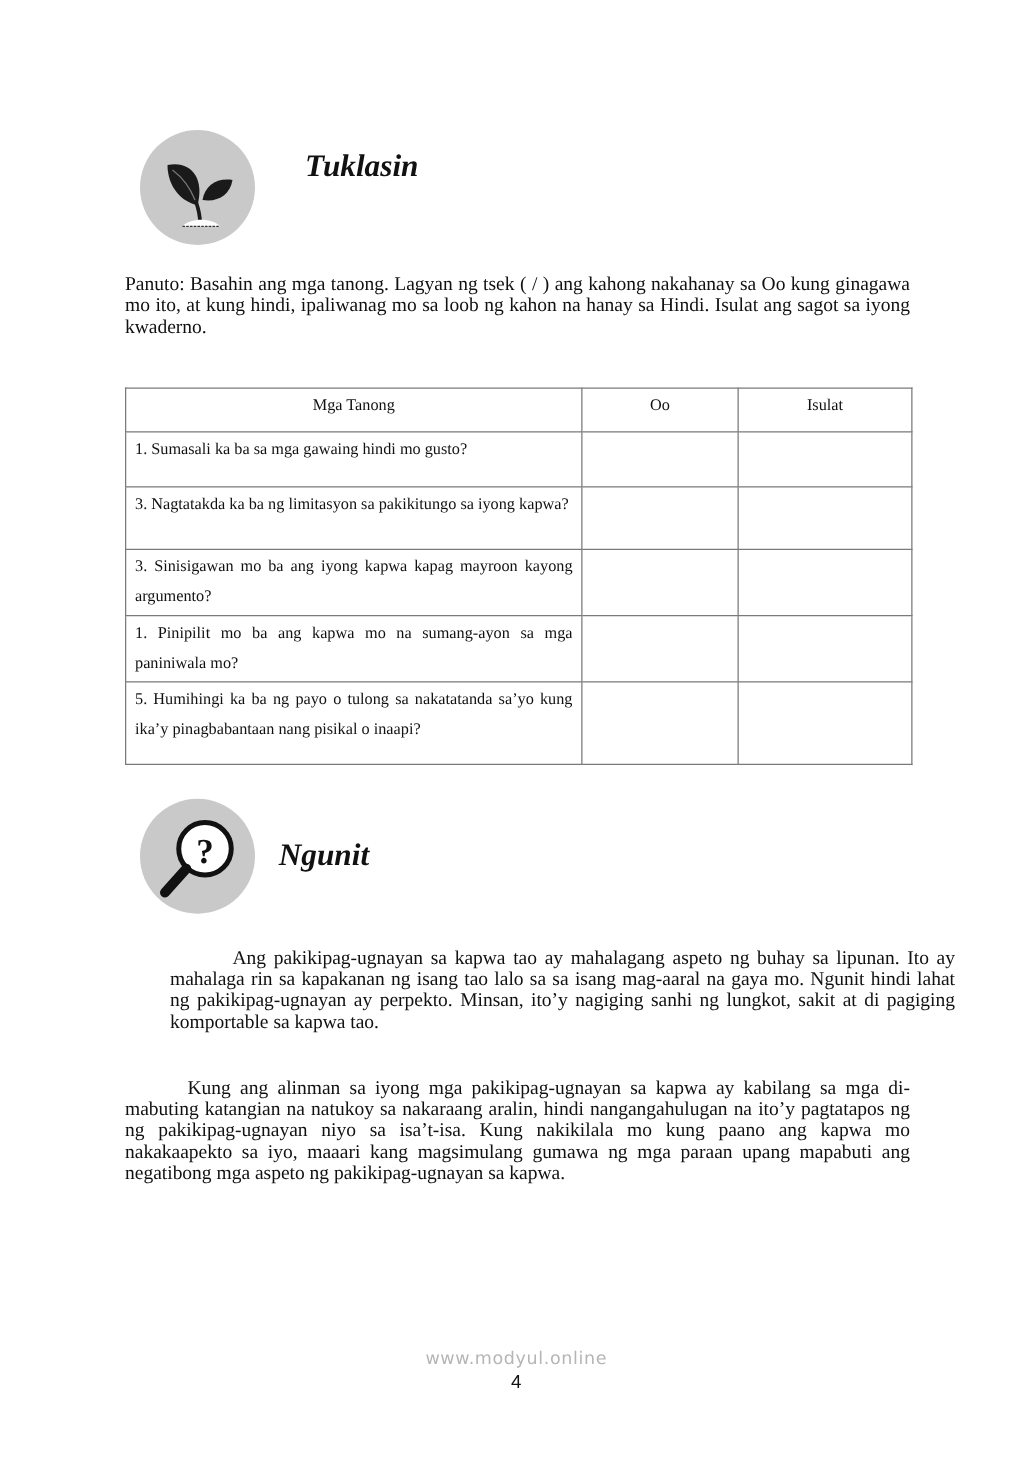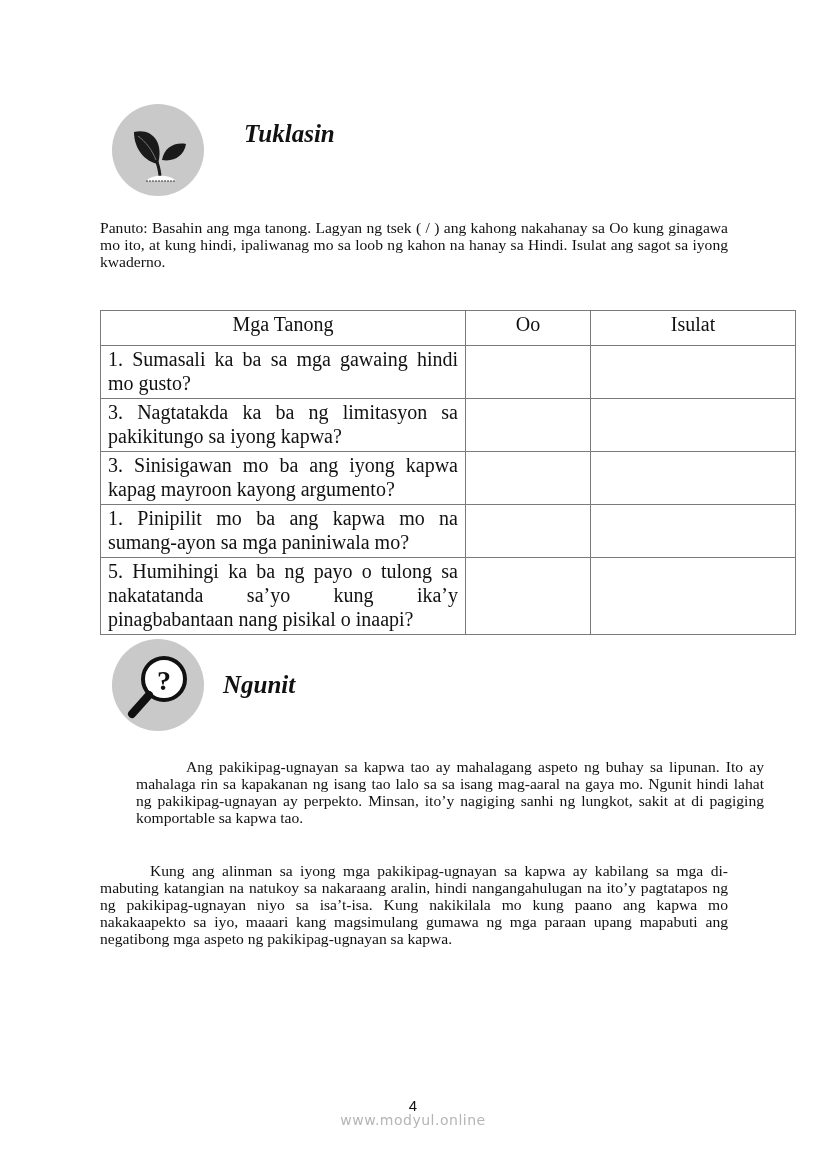--- a/index.html
+++ b/index.html
@@ -6,29 +6,29 @@
   body { width: 826px; height: 1169px; position: relative; overflow: hidden;
          font-family: "Liberation Serif", serif; color: #111; }
   .section-icon { position: absolute; width: 92px; height: 92px; border-radius: 50%;
                   background: #c9c9c9; }
   .section-icon svg { width: 92px; height: 92px; display: block; }
   .section-title { position: absolute; font-family: "Liberation Serif", serif;
                    font-style: italic; font-weight: bold; font-size: 25px; color: #111; }
   .para { position: absolute; left: 100px; width: 628px; font-size: 15.6px;
           line-height: 17px; text-align: justify; margin: 0; }
   .indent { text-indent: 50px; }
-  table.q { position: absolute; left: 100px; top: 310px; width: 696px;
-            border-collapse: collapse; font-size: 20px; }
+  table.q { position: absolute; left: 100px; top: 310px; width: 630px;
+            border-collapse: collapse; font-size: 13px; }
   table.q td, table.q th { border: 1px solid #7a7a7a; vertical-align: top;
             padding: 1px 7px 3px 7px; line-height: 24px; font-weight: normal; }
   table.q th { text-align: center; height: 30px; }
   table.q td.qtext { text-align: justify; }
   .footer-num { position: absolute; left: 0; width: 826px; top: 1097px;
                 text-align: center; font-family: "Liberation Sans", sans-serif; font-size: 15px; color: #111; }
-  .footer-url { position: absolute; left: 0; width: 826px; top: 1112px;
+  .footer-url { position: absolute; left: 0; width: 826px; top: 1079px;
                 text-align: center; font-family: "DejaVu Sans", sans-serif; font-size: 14px;
                 color: #b5b5b5; letter-spacing: 0.5px; }
 </style>
 </head>
 <body>
 
 <div class="section-icon" style="left:112px; top:104px;">
   <svg viewBox="0 0 92 92">
     <path d="M22 28 C40 24 52 38 46 60 C34 58 22 46 22 28 Z" fill="#1a1a1a"></path>
     <path d="M26 32 C34 38 40 46 44 56" stroke="#777" stroke-width="1" fill="none"></path>

